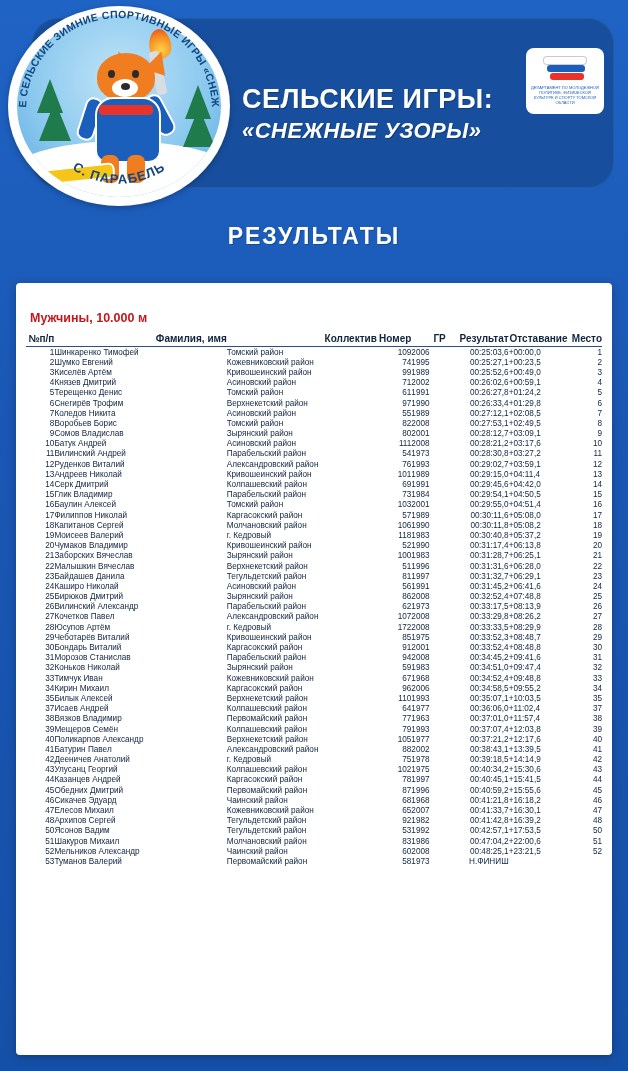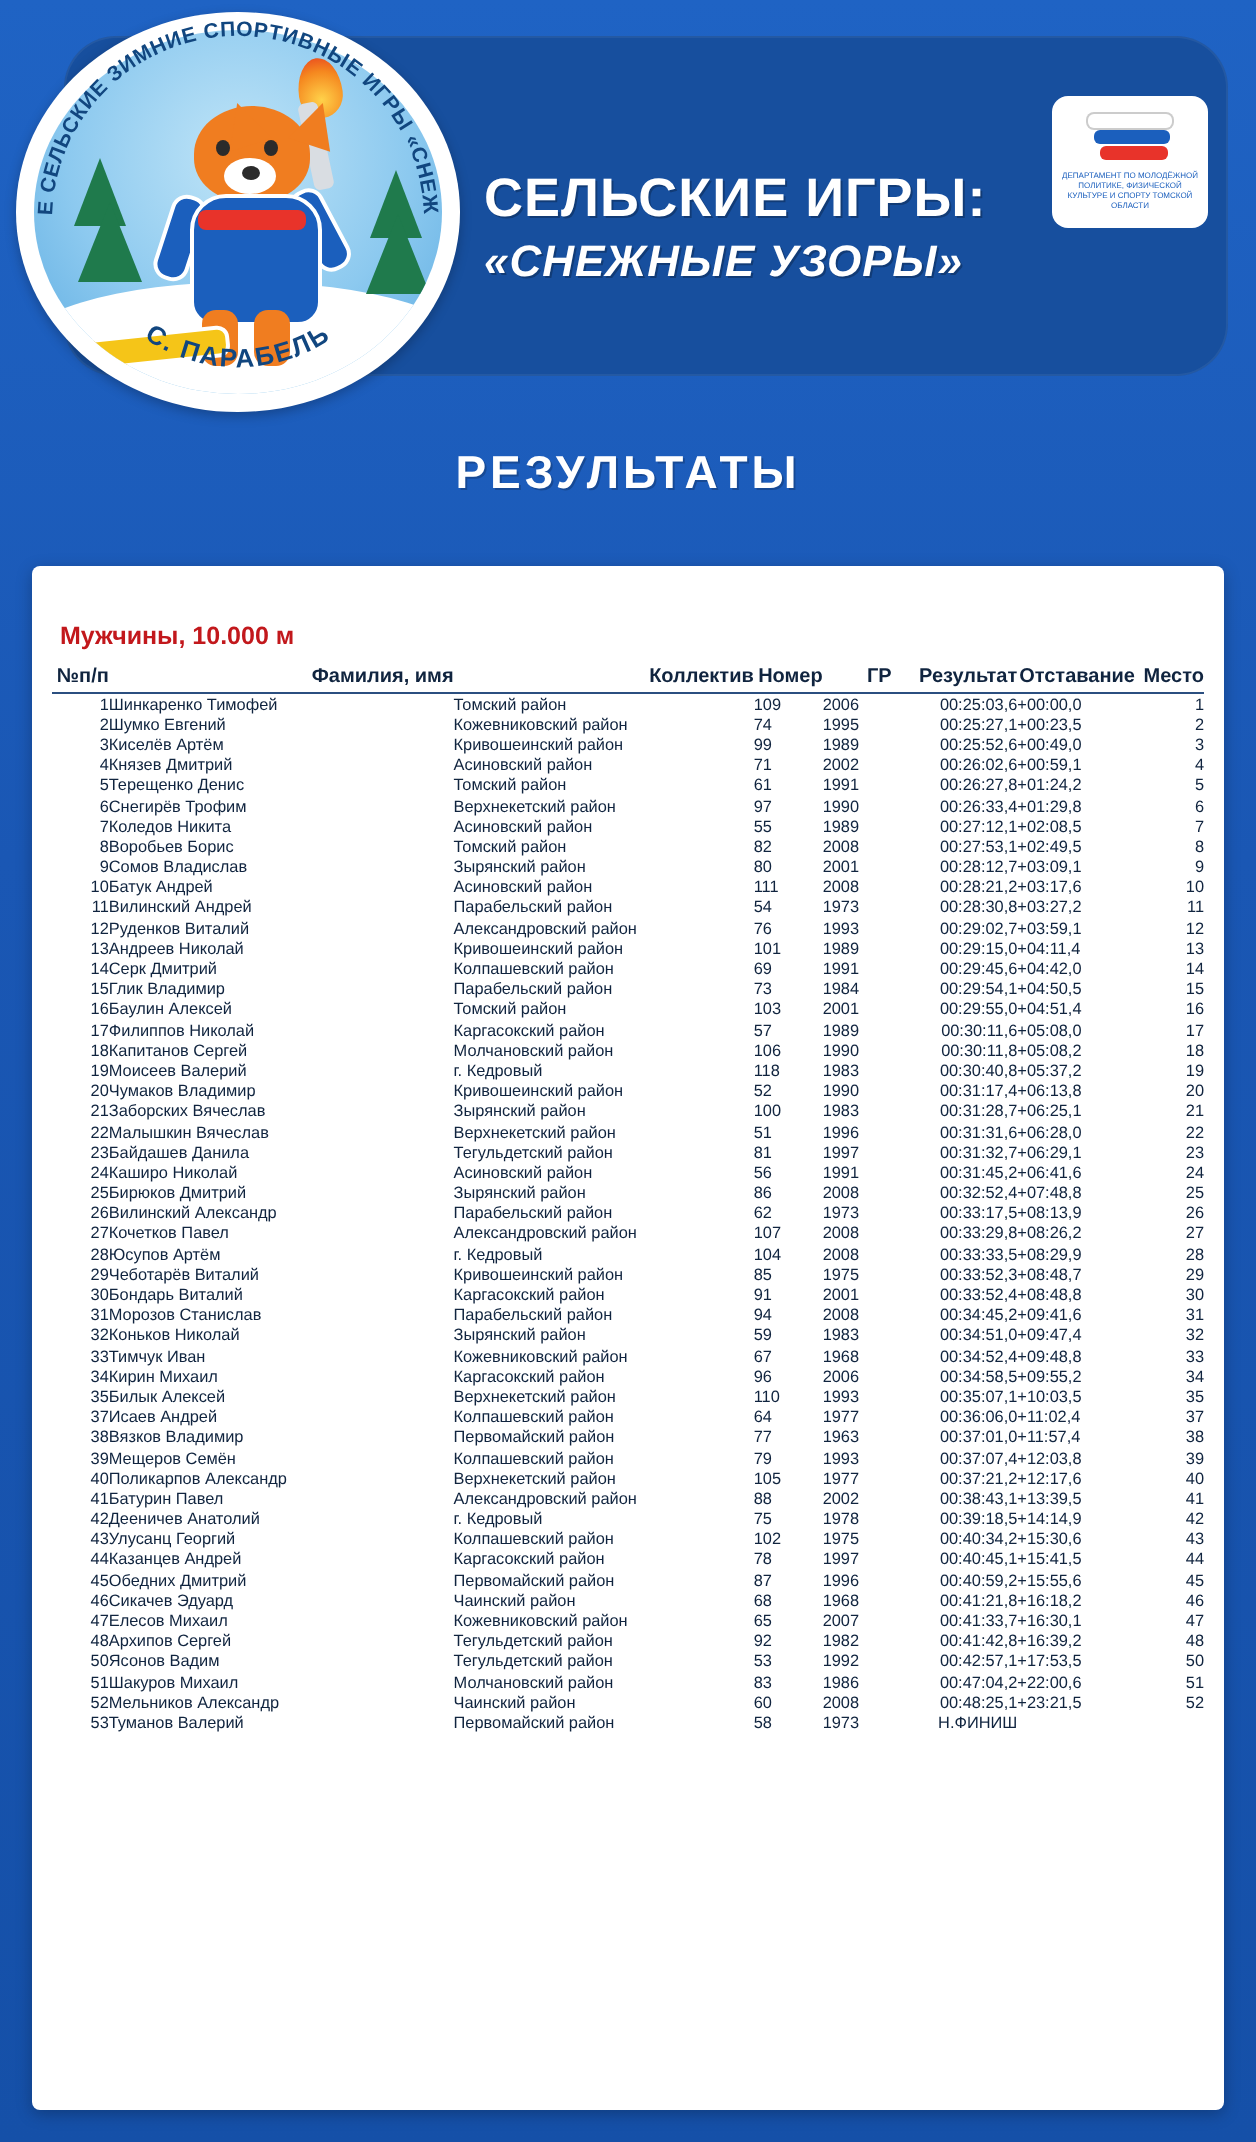--- a/index.html
+++ b/index.html
@@ -131,21 +131,21 @@
     border-bottom:1px solid #2b4f80;
     padding:0 0 2px 0;
     white-space:nowrap;
   }
   table.results td{
     padding:0.6px 0;white-space:nowrap;
   }
   .c-np{width:28px;text-align:right;padding-right:4px;}
   .c-name{width:170px;}
   .c-team{width:148px;}
-  .c-num{width:34px;padding-right:5px;}
+  .c-num{width:34px;text-align:right;padding-right:5px;}
   .c-gr{width:34px;text-align:left;}
   .c-res{width:62px;text-align:right;}
   .c-gap{width:58px;text-align:left;}
   .c-place{width:34px;text-align:right;padding-right:8px;}
   th.c-np{text-align:left;padding-right:0;}
   th.c-num{text-align:left;padding-right:0;}
   th.c-place{text-align:left;padding-right:0;}
 </style>
 </head>
 <body>
@@ -499,21 +499,21 @@
           <td class="c-num">107</td>
           <td class="c-gr">2008</td>
           <td class="c-res">00:33:29,8</td>
           <td class="c-gap">+08:26,2</td>
           <td class="c-place">27</td>
         </tr>
         <tr>
           <td class="c-np">28</td>
           <td class="c-name">Юсупов Артём</td>
           <td class="c-team">г. Кедровый</td>
-          <td class="c-num">104</td>
+          <td class="c-num">172</td>
           <td class="c-gr">2008</td>
           <td class="c-res">00:33:33,5</td>
           <td class="c-gap">+08:29,9</td>
           <td class="c-place">28</td>
         </tr>
         <tr>
           <td class="c-np">29</td>
           <td class="c-name">Чеботарёв Виталий</td>
           <td class="c-team">Кривошеинский район</td>
           <td class="c-num">85</td>

